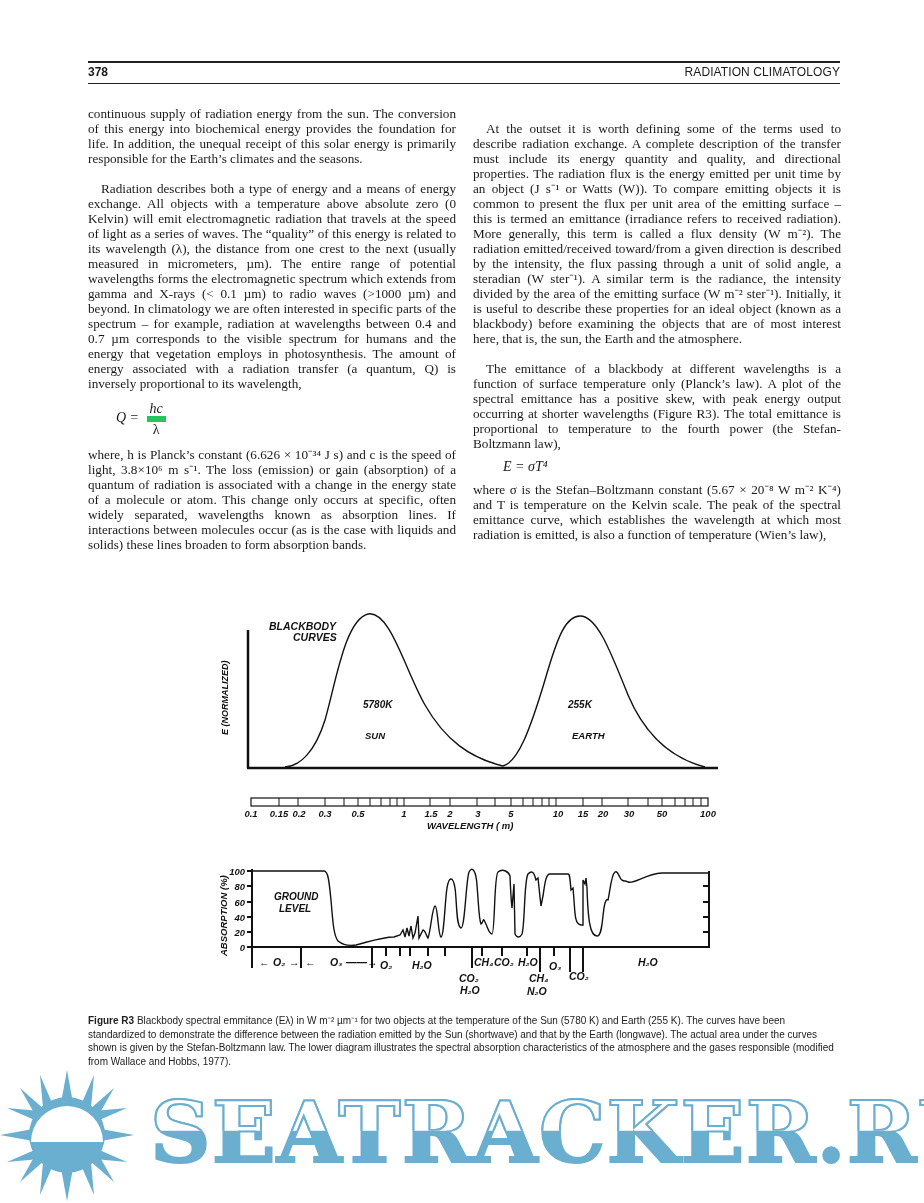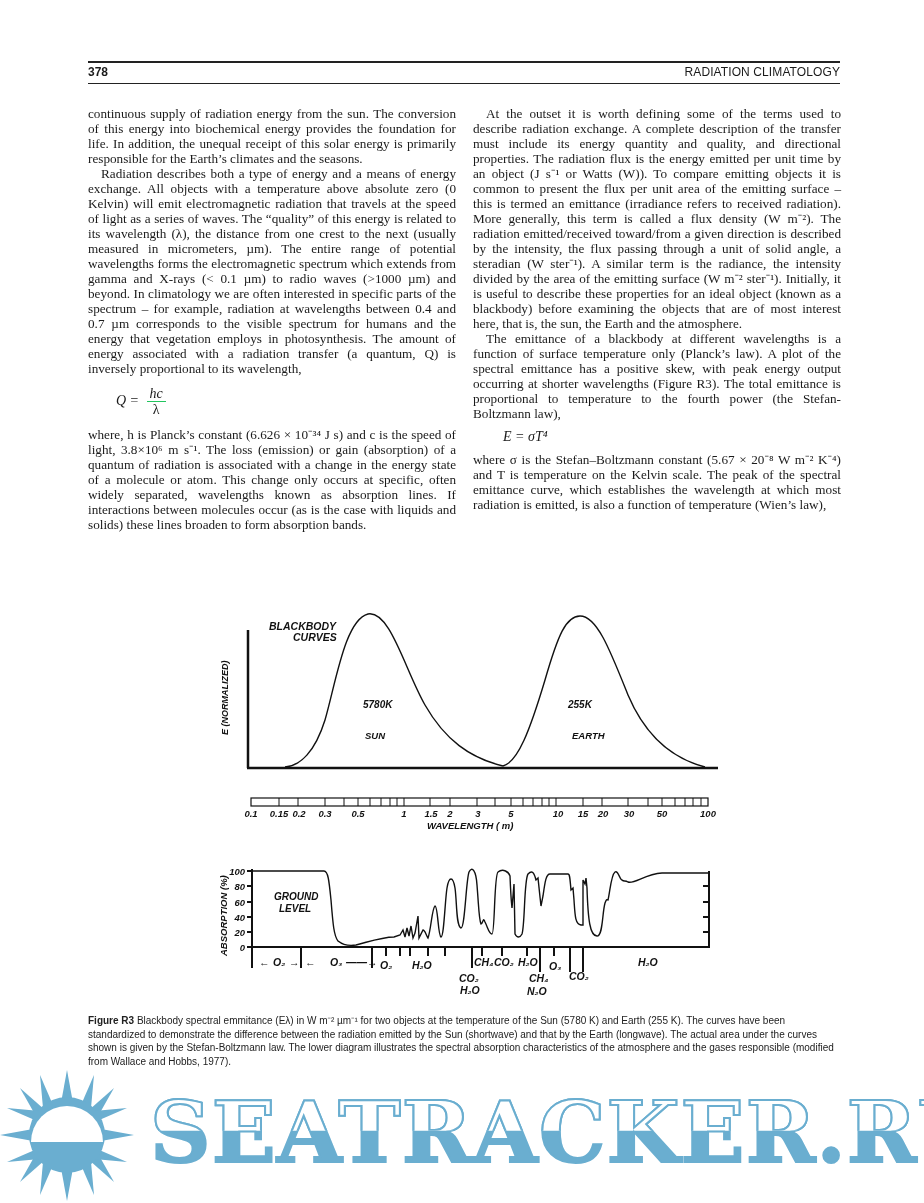--- a/index.html
+++ b/index.html
@@ -3,26 +3,26 @@
 <meta charset="utf-8">
 <style>
   html, body { margin:0; padding:0; background:#ffffff; }
   body { width:924px; height:1203px; position:relative; overflow:hidden; font-family:"Liberation Serif", serif; color:#1a1a1a; }
   .rule { position:absolute; left:88px; width:752px; height:1.5px; background:#222; }
   .running-head { position:absolute; top:64px; left:88px; width:752px; height:18px; font-family:"Liberation Sans", sans-serif; font-size:12px; }
   .page-num { position:absolute; left:0; top:1px; font-weight:bold; }
   .run-title { position:absolute; left:0; width:100%; text-align:right; top:1px; letter-spacing:0.1px; }
   .col { position:absolute; top:106px; width:368px; font-size:13.2px; line-height:15px; text-align:justify; }
   .col p { margin:0; }
-  .col p.ind { text-indent:13px; }
+  .col p.ind { text-indent:13px;margin-top:15px; }
   .col-left { left:88px; }
   .col-right { left:473px; }
   .eq { font-style:italic; margin:10px 0 10px 28px; font-size:14px; }
   .frac { display:inline-block; vertical-align:middle; text-align:center; margin-left:4px; }
-  .frac .num { display:block; border-bottom:1px solid #22c55e; padding:0 3px; }
+  .frac .num { display:block; border-bottom:6px solid #22c55e; padding:0 3px; }
   .frac .den { display:block; font-style:normal; }
   .figure { position:absolute; left:0; top:0; width:924px; height:1010px; pointer-events:none;font-style:italic; }
   .figure svg { position:absolute; left:0; top:0; }
   .caption { position:absolute; left:88px; top:1014px; width:752px; font-family:"Liberation Sans", sans-serif; font-size:10px; line-height:13.6px; color:#222; }
   .caption b { font-weight:bold; }
   .watermark { position:absolute; left:0; top:1068px; width:924px; height:135px; }
   .wm-text { position:absolute; left:150px; top:10px; font-family:"DejaVu Serif", serif; font-weight:bold; font-size:84px; letter-spacing:1px; color:#6aaed0; line-height:110px; white-space:nowrap;
     -webkit-text-stroke:2px #6aaed0; }
   .wm-text-top { position:absolute; left:150px; top:10px; font-family:"DejaVu Serif", serif; font-weight:bold; font-size:84px; letter-spacing:1px; line-height:110px; white-space:nowrap;
     color:#ffffff; -webkit-text-stroke:2px #6aaed0; clip-path: inset(0 0 52% 0); }

